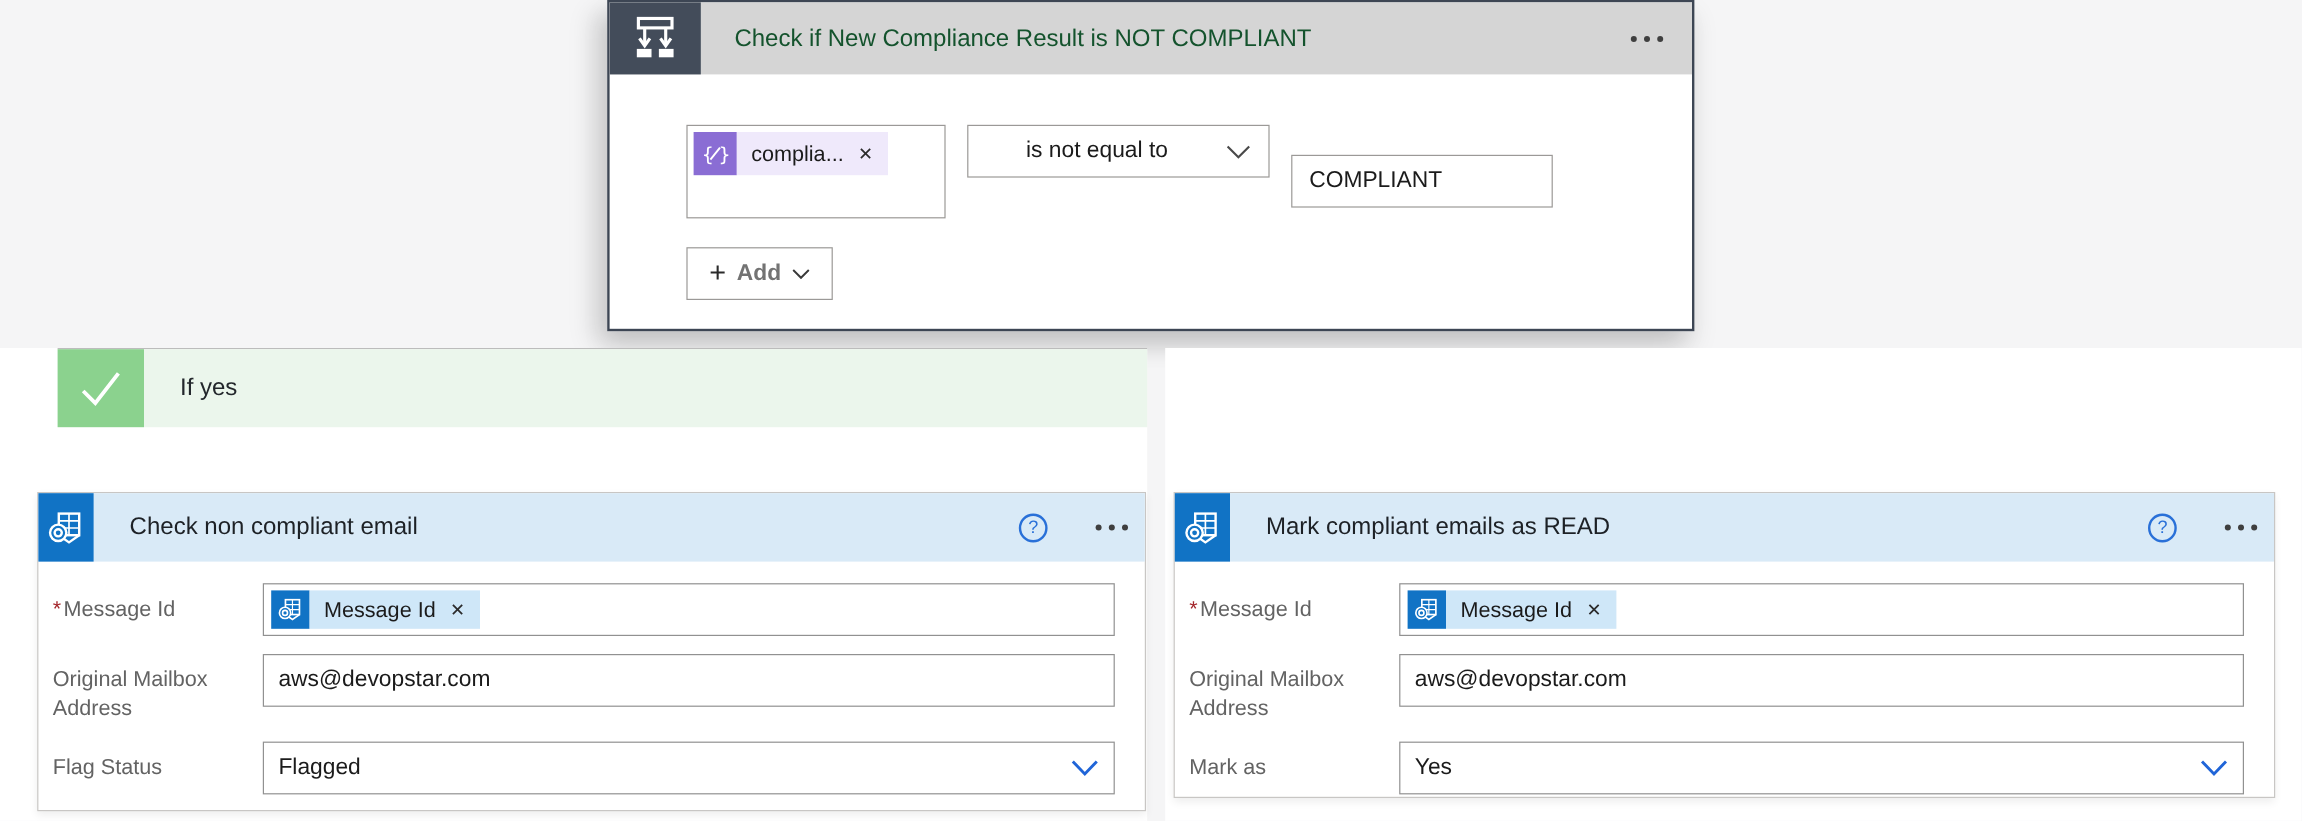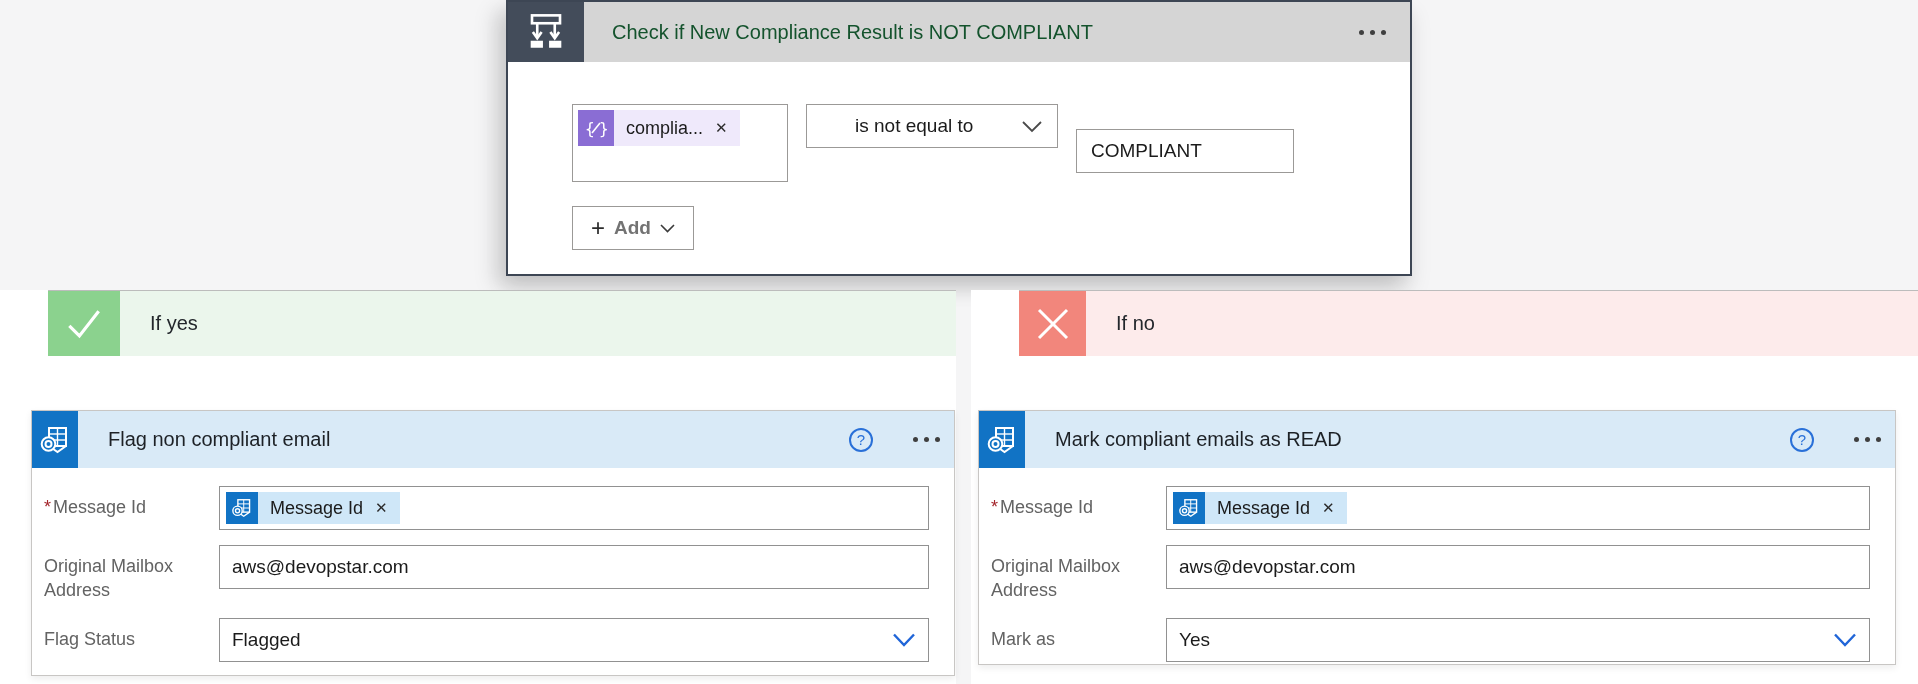--- a/index.html
+++ b/index.html
@@ -152,21 +152,21 @@
         <svg width="32" height="32" viewBox="0 0 32 32">
           <rect x="10" y="4" width="17" height="18" fill="none" stroke="#fff" stroke-width="2"></rect>
           <line x1="10" y1="10" x2="27" y2="10" stroke="#fff" stroke-width="1.4"></line>
           <line x1="10" y1="16" x2="27" y2="16" stroke="#fff" stroke-width="1.4"></line>
           <line x1="18.5" y1="4" x2="18.5" y2="22" stroke="#fff" stroke-width="1.4"></line>
           <polyline points="10,22 18.5,28 27,22" fill="none" stroke="#fff" stroke-width="2"></polyline>
           <circle cx="9.5" cy="20" r="6.8" fill="#1173c5" stroke="#fff" stroke-width="2"></circle>
           <circle cx="9.5" cy="20" r="3" fill="none" stroke="#fff" stroke-width="2"></circle>
         </svg>
       </div>
-      <div class="action-title">Flag non compliant email</div>
+      <div class="action-title">Check non compliant email</div>
       <div class="help-circle">?</div>
       <div class="menu-dots"></div>
     </div>
     <div class="action-body">
 
       <div class="field-row">
         <div class="field-label">
           <span class="req">*</span><span>Message Id</span>
         </div>
         <div class="field-input token-holder">
@@ -205,29 +205,20 @@
             <polyline points="2,2.5 12,13 22,2.5" fill="none" stroke="#2065d8" stroke-width="2.4"></polyline>
           </svg>
         </div>
       </div>
 
     </div>
   </div>
 </div>
 
 <div class="branch branch-no">
-  <div class="branch-bar">
-    <div class="bar-badge badge-red" style="width:67px;">
-      <svg width="40" height="40" viewBox="0 0 40 40">
-        <line x1="6" y1="6" x2="34" y2="34" stroke="#fff" stroke-width="3"></line>
-        <line x1="34" y1="6" x2="6" y2="34" stroke="#fff" stroke-width="3"></line>
-      </svg>
-    </div>
-    <div class="bar-label bar-red">If no</div>
-  </div>
 
   <div class="action-card">
     <div class="action-header">
       <div class="outlook-square">
         <svg width="32" height="32" viewBox="0 0 32 32">
           <rect x="10" y="4" width="17" height="18" fill="none" stroke="#fff" stroke-width="2"></rect>
           <line x1="10" y1="10" x2="27" y2="10" stroke="#fff" stroke-width="1.4"></line>
           <line x1="10" y1="16" x2="27" y2="16" stroke="#fff" stroke-width="1.4"></line>
           <line x1="18.5" y1="4" x2="18.5" y2="22" stroke="#fff" stroke-width="1.4"></line>
           <polyline points="10,22 18.5,28 27,22" fill="none" stroke="#fff" stroke-width="2"></polyline>

